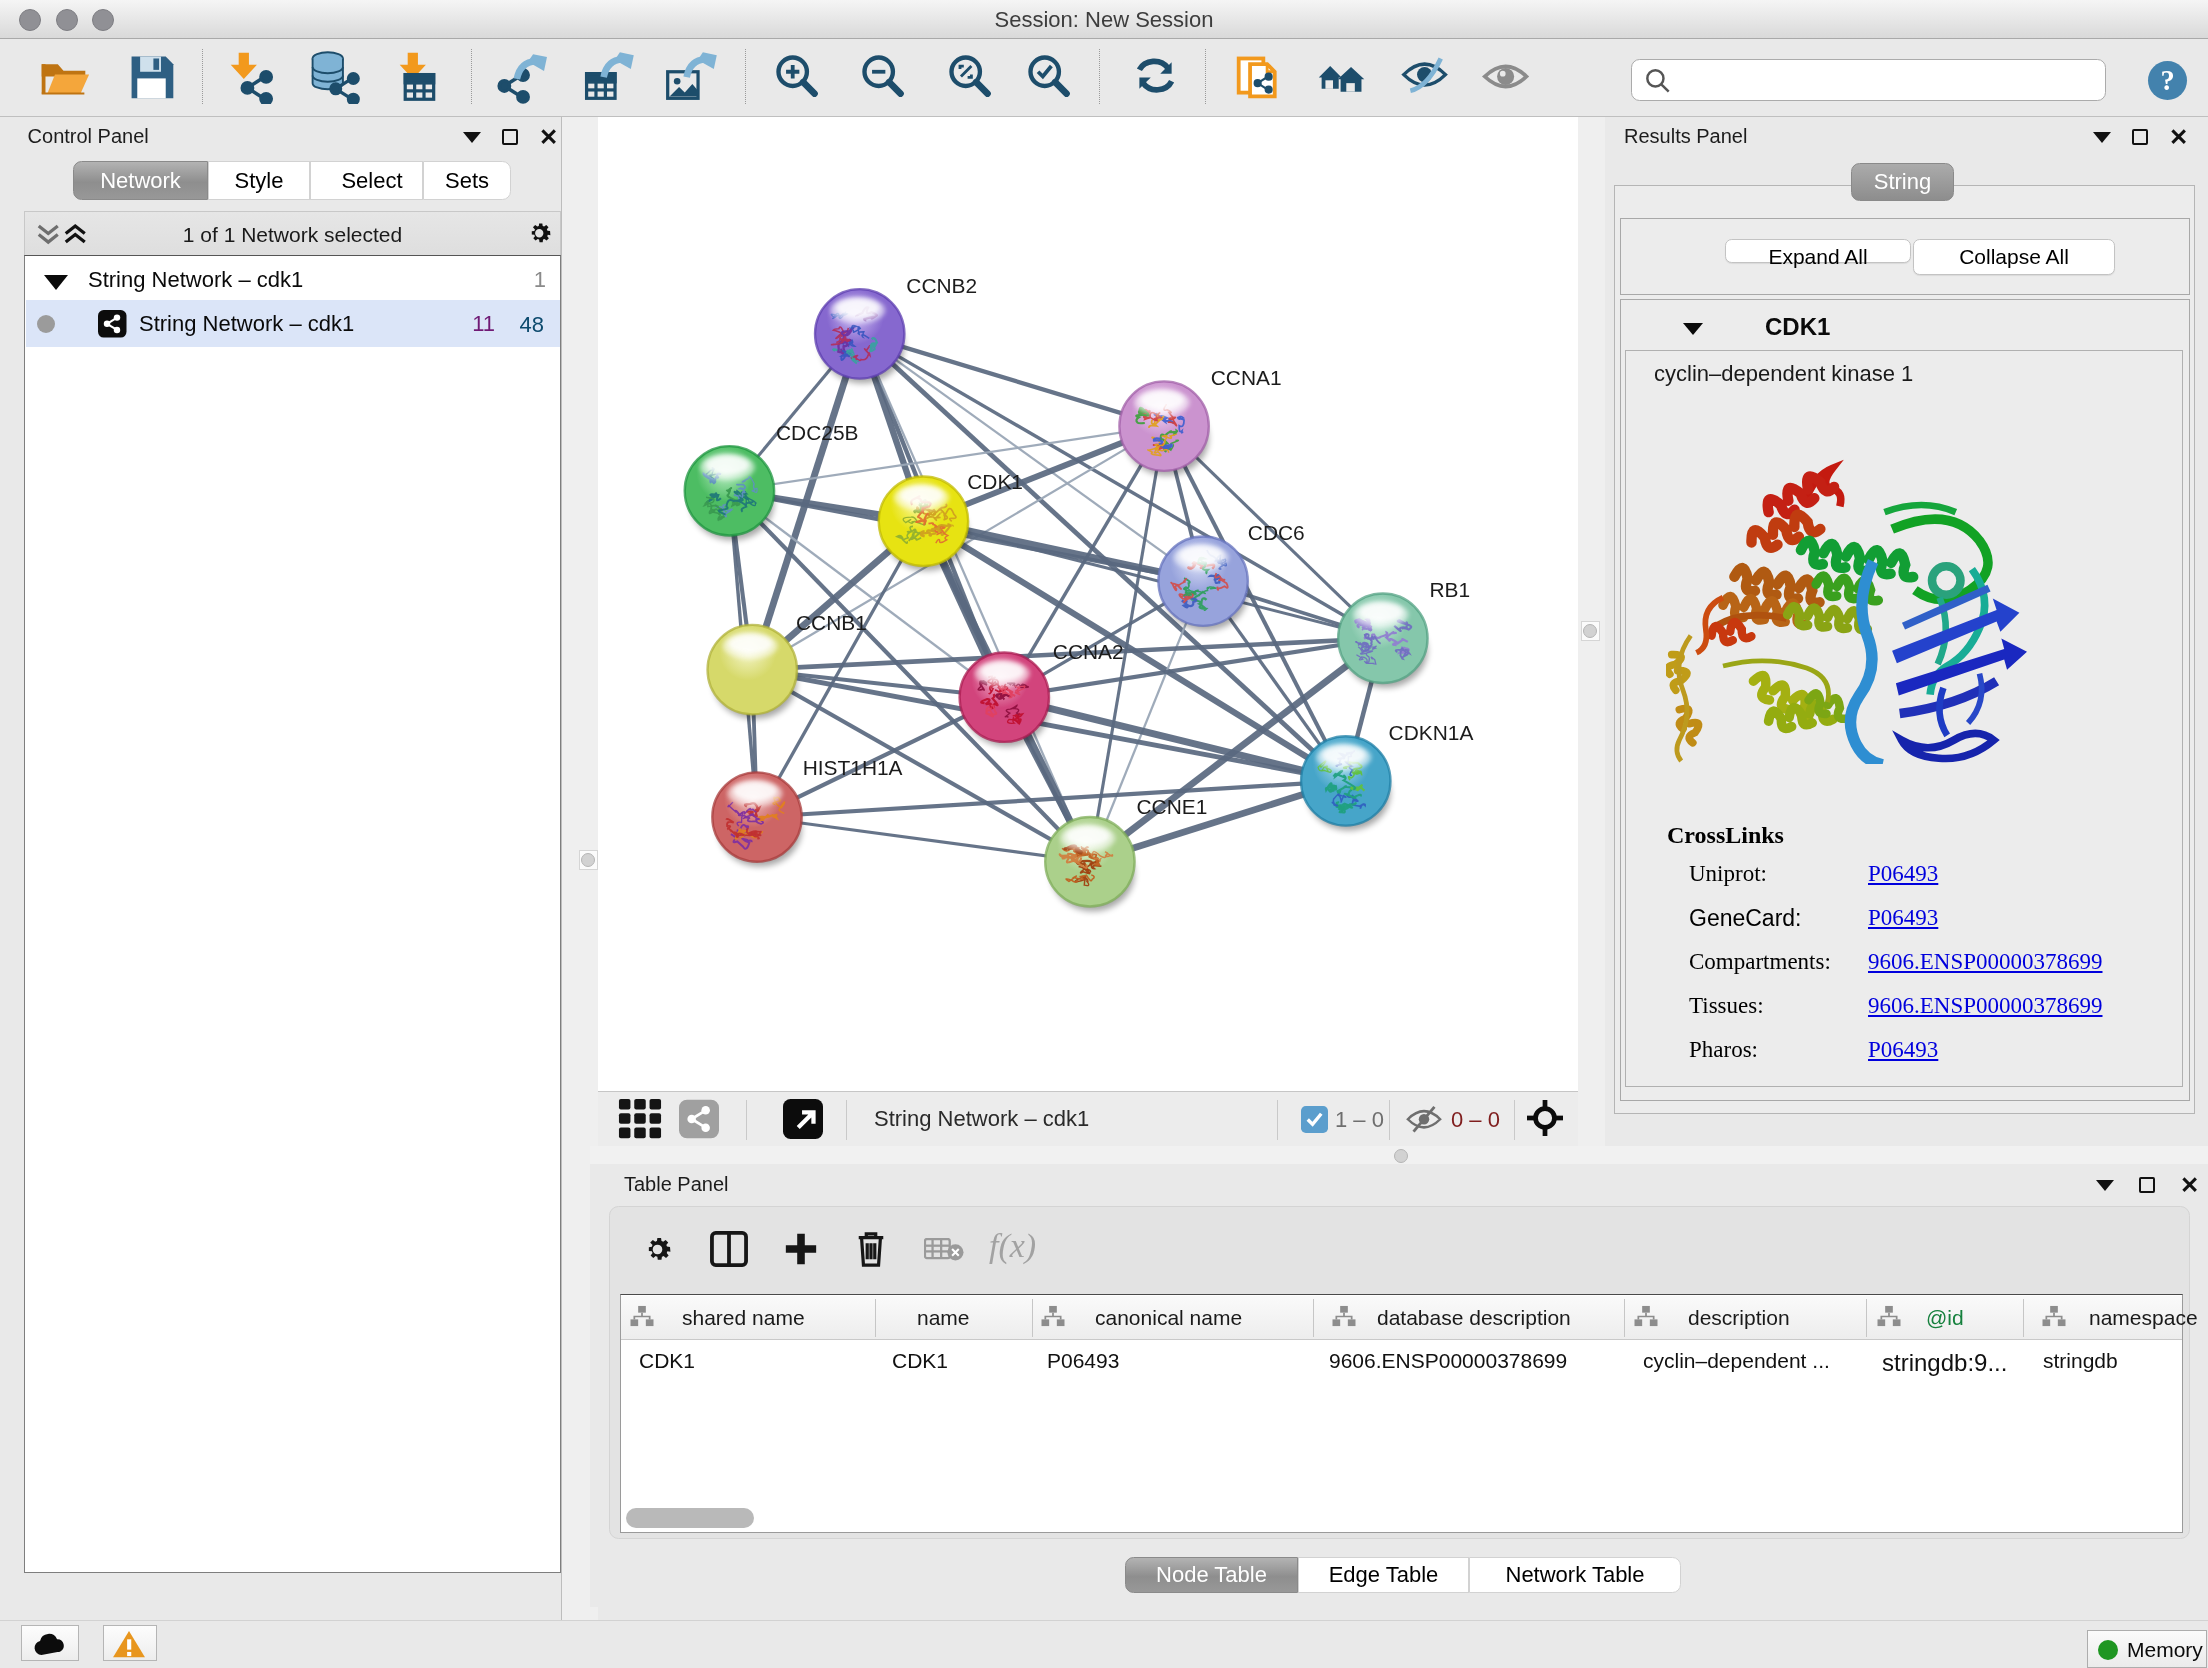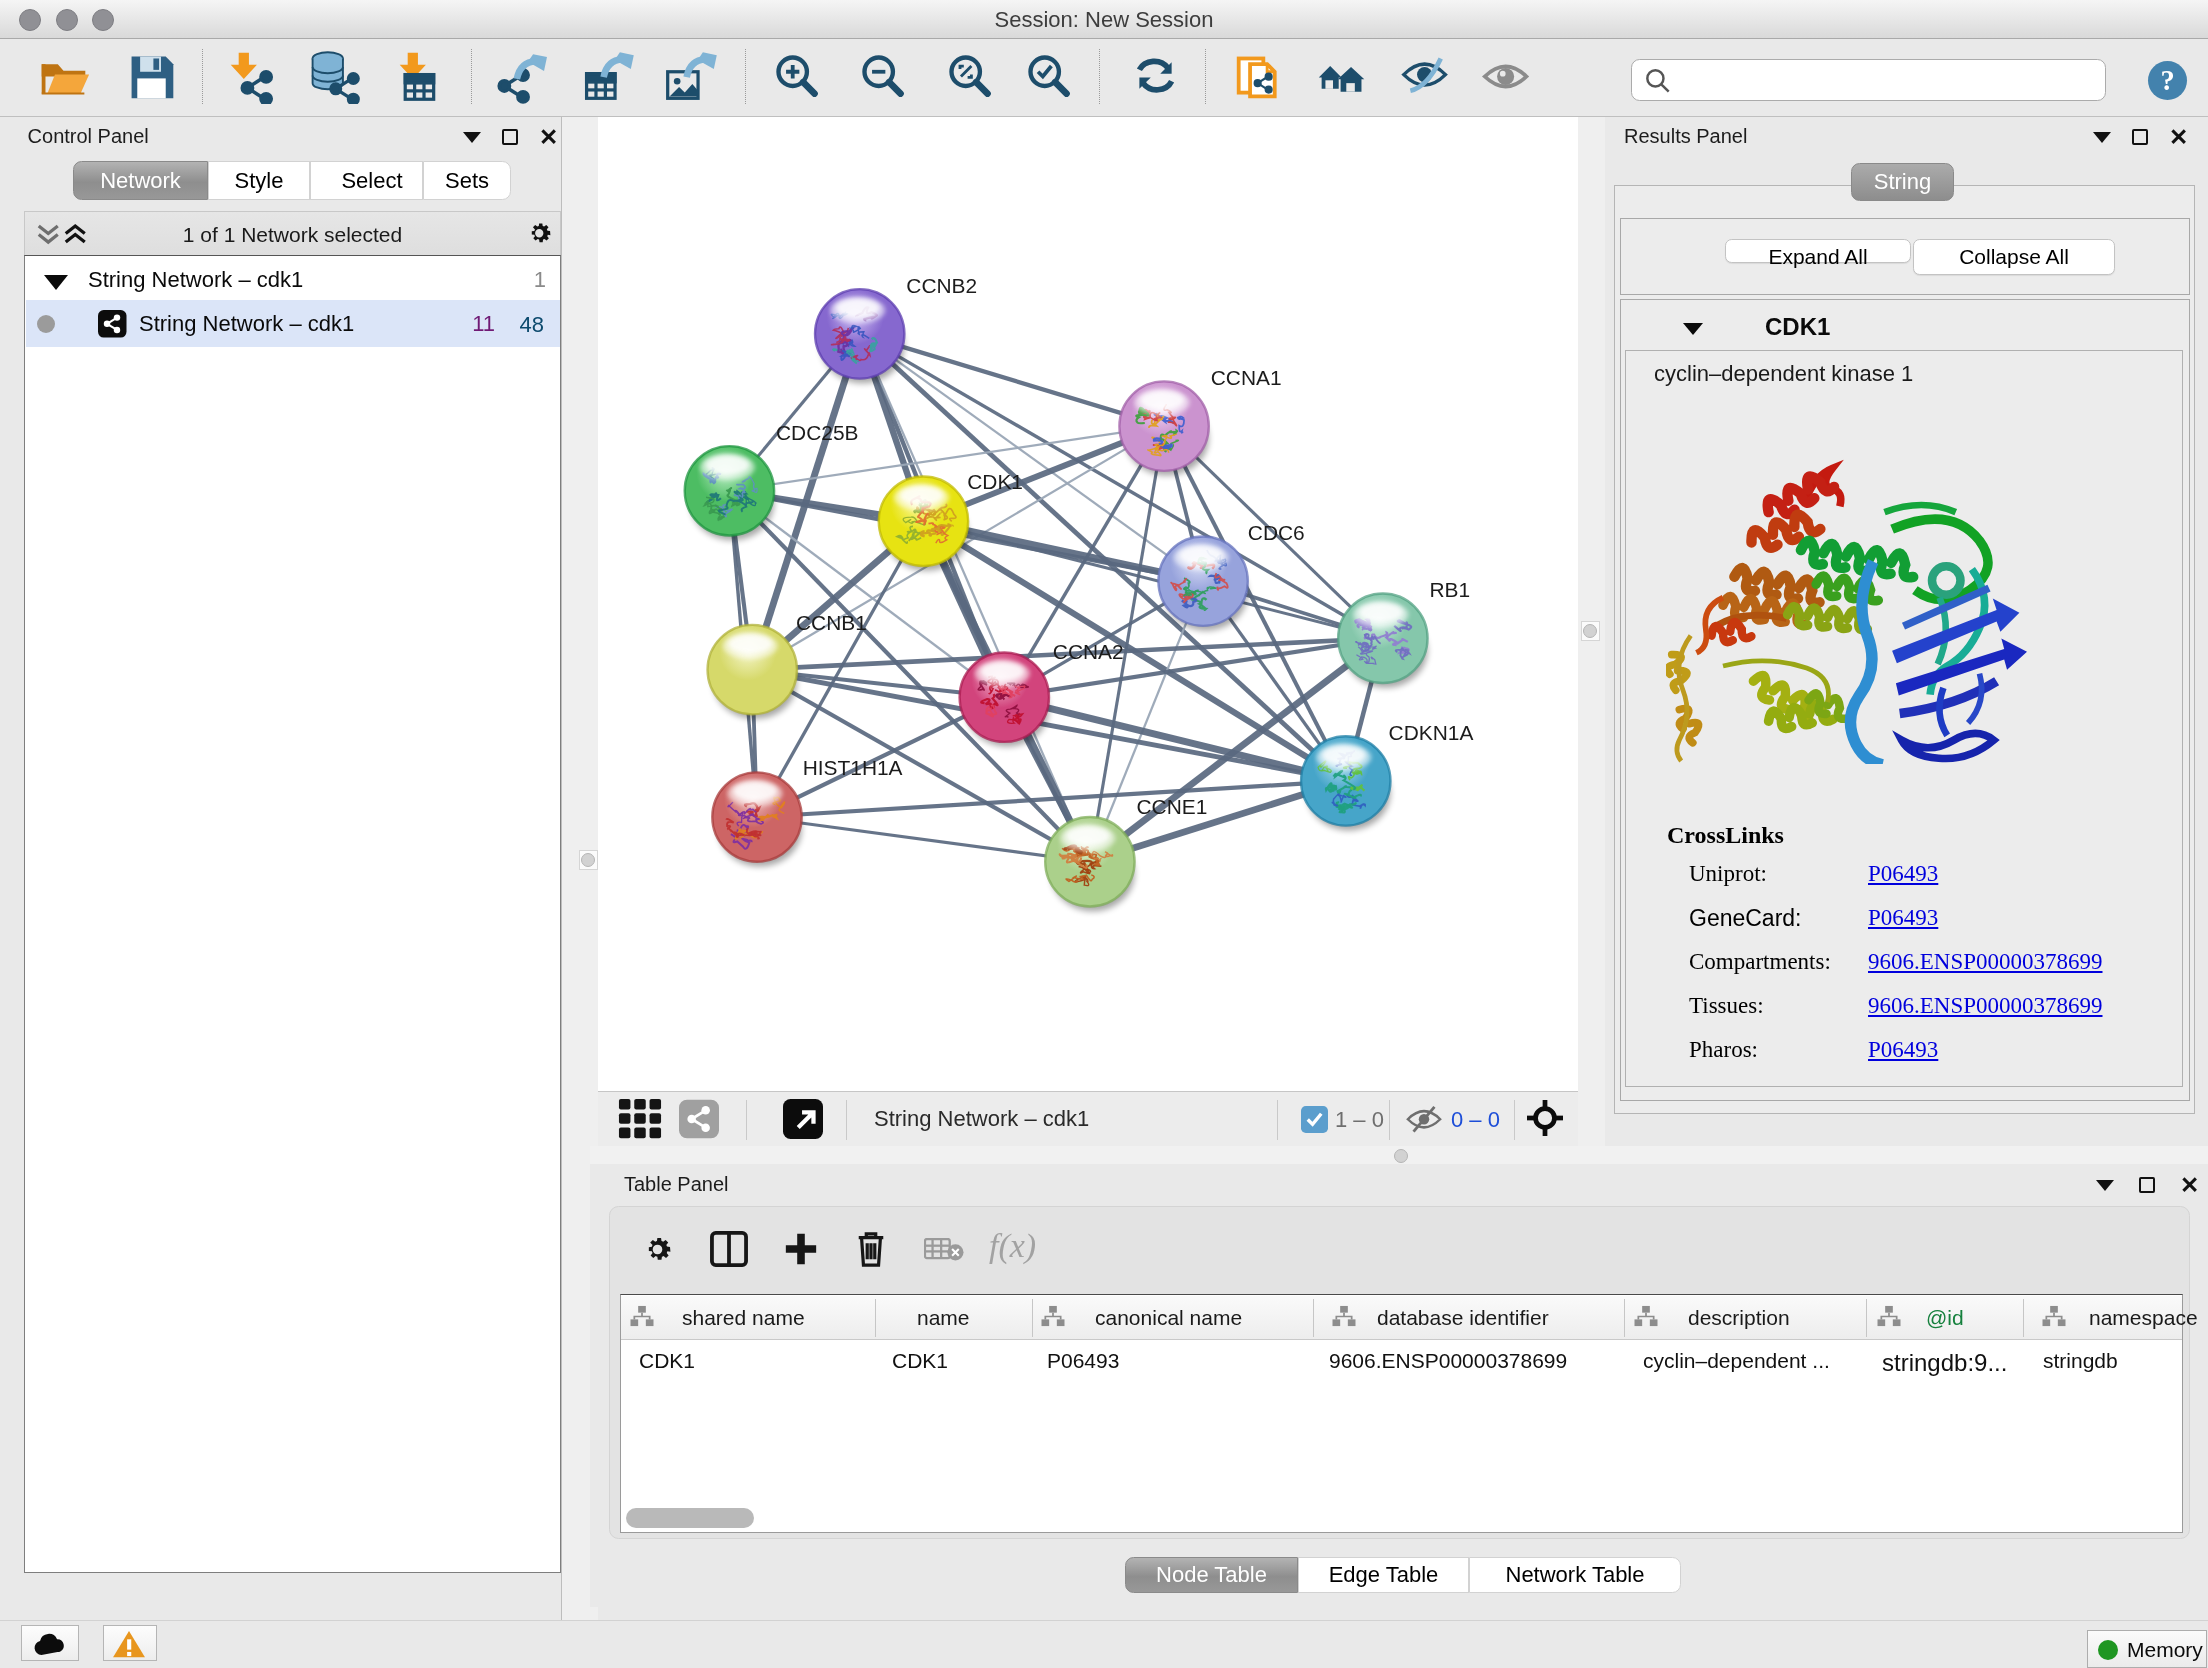--- a/index.html
+++ b/index.html
@@ -588,21 +588,21 @@
 <svg class="abs" style="left:1301px;top:1106px;" width="27" height="27" viewBox="0 0 28 28">
     <rect width="28" height="28" rx="5" fill="#5b9ecd"></rect>
     <path d="M7 14 L12 19 L21 8" fill="none" stroke="#fff" stroke-width="3.5"></path>
   </svg>
 <div class="abs" style="left:1335px;top:1107px;font-size:22px;color:#6e6e6e;">1 – 0</div>
 <svg class="abs" style="left:1405px;top:1105px;" width="38" height="28.5" viewBox="0 0 40 30">
     <path d="M3 15 Q 20 -2 37 15 Q 20 32 3 15 Z" fill="none" stroke="#6e6e6e" stroke-width="2.6"></path>
     <circle cx="20" cy="15" r="5.5" fill="#6e6e6e"></circle>
     <line x1="31" y1="2" x2="9" y2="28" stroke="#6e6e6e" stroke-width="3"></line>
   </svg>
-<div class="abs" style="left:1451px;top:1107px;font-size:22px;color:#1d4ed8;">0 – 0</div>
+<div class="abs" style="left:1451px;top:1107px;font-size:22px;color:#7f1d1d;">0 – 0</div>
 <svg class="abs" style="left:1527px;top:1100px;" width="36" height="36" viewBox="0 0 38 38">
     <circle cx="19" cy="19" r="10" fill="none" stroke="#0c0c0c" stroke-width="5"></circle>
     <g stroke="#0c0c0c" stroke-width="5">
       <line x1="19" y1="0" x2="19" y2="9"></line>
       <line x1="19" y1="29" x2="19" y2="38"></line>
       <line x1="0" y1="19" x2="9" y2="19"></line>
       <line x1="29" y1="19" x2="38" y2="19"></line>
     </g>
   </svg>
 
@@ -759,21 +759,21 @@
   </svg>
 <div class="abs" style="left:1095px;top:1306px;font-size:21px;color:#1a1a1a;">canonical name</div>
 <svg class="abs" style="left:1332px;top:1305px;" width="24" height="23" viewBox="0 0 25 24">
     <g fill="#8d8d8d">
       <rect x="8.5" y="1" width="8" height="7"></rect>
       <rect x="0.5" y="15" width="8" height="7"></rect>
       <rect x="16.5" y="15" width="8" height="7"></rect>
     </g>
     <path d="M12.5 8 v4 M4.5 15 v-3 h16 v3" fill="none" stroke="#8d8d8d" stroke-width="1.8"></path>
   </svg>
-<div class="abs" style="left:1377px;top:1306px;font-size:21px;color:#1a1a1a;">database identifier</div>
+<div class="abs" style="left:1377px;top:1306px;font-size:21px;color:#1a1a1a;">database description</div>
 <svg class="abs" style="left:1634px;top:1305px;" width="24" height="23" viewBox="0 0 25 24">
     <g fill="#8d8d8d">
       <rect x="8.5" y="1" width="8" height="7"></rect>
       <rect x="0.5" y="15" width="8" height="7"></rect>
       <rect x="16.5" y="15" width="8" height="7"></rect>
     </g>
     <path d="M12.5 8 v4 M4.5 15 v-3 h16 v3" fill="none" stroke="#8d8d8d" stroke-width="1.8"></path>
   </svg>
 <div class="abs" style="left:1688px;top:1306px;font-size:21px;color:#1a1a1a;">description</div>
 <svg class="abs" style="left:1877px;top:1305px;" width="24" height="23" viewBox="0 0 25 24">

